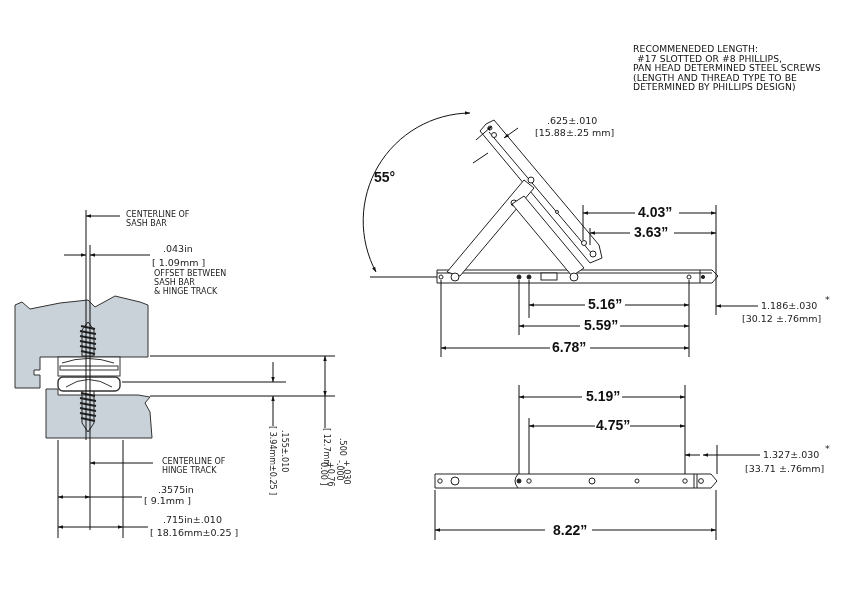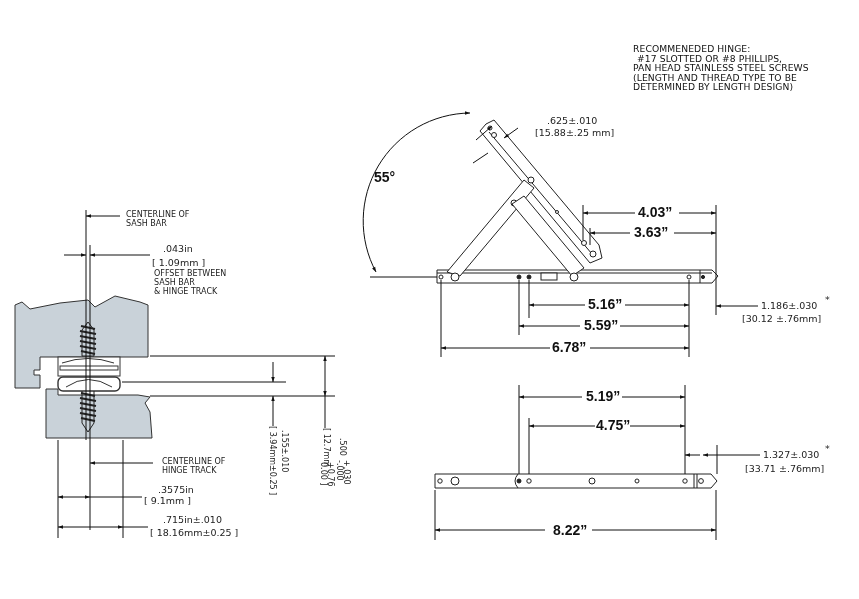--- a/index.html
+++ b/index.html
@@ -8,21 +8,21 @@
   svg { position: absolute; left: 0; top: 0; }
   .note { position: absolute; left: 633px; top: 44px; font-size: 9.2px; line-height: 9.6px;
           color: #111; letter-spacing: 0.1px; white-space: pre; font-family: "DejaVu Sans", sans-serif; }
   .dim { font-family: "Liberation Sans", sans-serif; font-weight: bold; fill: #111; font-size: 14px; }
   .sm  { font-family: "DejaVu Sans", sans-serif; fill: #222; font-size: 9.5px; }
   .xs  { font-family: "DejaVu Sans", sans-serif; fill: #222; font-size: 8px; }
 </style>
 </head>
 <body>
 
-<div class="note"><div>RECOMMENEDED HINGE:</div><div style="padding-left:4px">#17 SLOTTED OR #8 PHILLIPS,</div><div>PAN HEAD STAINLESS STEEL SCREWS</div><div>(LENGTH AND THREAD TYPE TO BE</div><div>DETERMINED BY LENGTH DESIGN)</div></div>
+<div class="note"><div>RECOMMENEDED LENGTH:</div><div style="padding-left:4px">#17 SLOTTED OR #8 PHILLIPS,</div><div>PAN HEAD DETERMINED STEEL SCREWS</div><div>(LENGTH AND THREAD TYPE TO BE</div><div>DETERMINED BY PHILLIPS DESIGN)</div></div>
 
 <svg width="859" height="599" viewBox="0 0 859 599">
   <defs>
     <marker id="ah" viewBox="0 0 10 10" refX="10" refY="5" markerWidth="7" markerHeight="5" orient="auto-start-reverse">
       <path d="M0,1.5 L10,5 L0,8.5 z" fill="#111"></path>
     </marker>
   </defs>
 
   <g stroke="#333" stroke-width="1">
 

